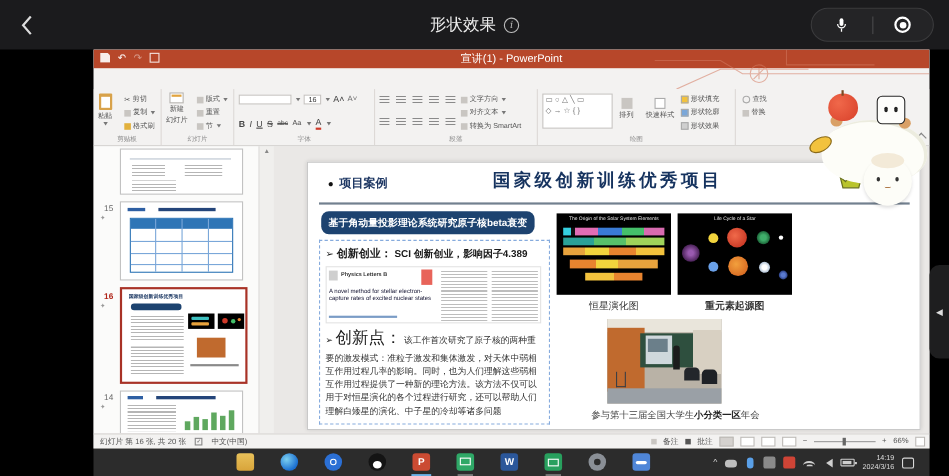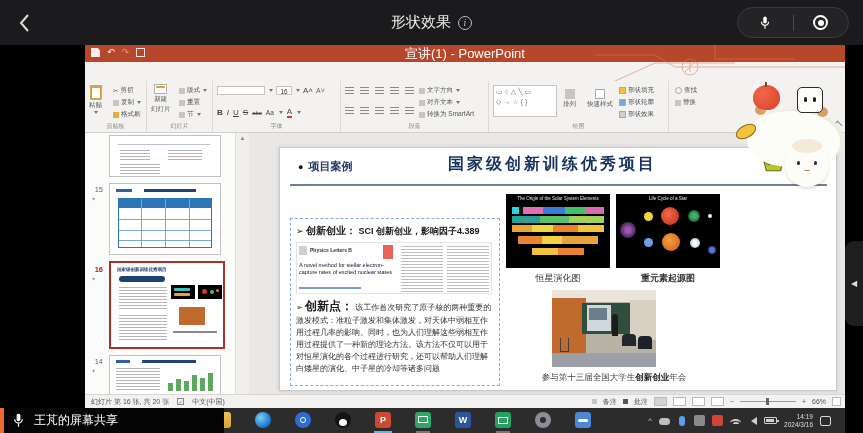--- a/index.html
+++ b/index.html
@@ -17,21 +17,21 @@
   .rec-ring{width:15px;height:15px;border:2px solid #fff;border-radius:50%;display:flex;align-items:center;justify-content:center;}
   .rec-dot{width:6px;height:6px;background:#fff;border-radius:50%;}
   
   .ppt{position:absolute;left:85px;top:45px;width:760px;height:363px;background:#f3f2f1;overflow:hidden;}
   .ppt-titlebar{position:absolute;left:0;top:0;width:100%;height:17px;background:#b7472a;color:#fff;}
   .qat{position:absolute;left:6px;top:3px;display:flex;gap:7px;align-items:center;}
   .qat .ic{width:9px;height:9px;}
   .saveic{background:#fff;clip-path:polygon(0 0,75% 0,100% 25%,100% 100%,0 100%);opacity:.9;}
   .undoic{font-size:9px;line-height:9px;color:#fff;}
   .dimm{opacity:.45;}
-  .ppt-title{position:absolute;left:0;top:0;width:100%;height:17px;text-align:center;font-size:13px;line-height:17px;}
+  .ppt-title{position:absolute;left:0;top:0;width:100%;height:17px;text-align:center;font-size:10px;line-height:17px;}
   .tb-right{position:absolute;right:2px;top:0;height:17px;display:flex;align-items:center;gap:6px;font-size:8px;}
   .avatar{width:11px;height:11px;border-radius:2px;background:#2b7cd3;position:relative;}
   .avatar .hd{position:absolute;left:3.5px;top:2px;width:4px;height:4px;border-radius:50%;background:#fff;}
   .avatar .bd{position:absolute;left:2px;top:6.5px;width:7px;height:4px;border-radius:4px 4px 0 0;background:#fff;}
   .winbtn{width:16px;text-align:center;font-size:8px;cursor:pointer;}
   .ribbonopts{width:10px;height:8px;border:1px solid #fff;opacity:.85;}
   
   .ppt-tabs{position:absolute;left:0;top:17px;width:100%;height:19px;background:#b7472a;display:flex;align-items:flex-end;color:#fff;font-size:8.5px;}
   .tab{padding:3px 7px;cursor:pointer;white-space:nowrap;}
   .tab.sel{background:#f3f2f1;color:#b7472a;font-weight:bold;}
@@ -86,21 +86,21 @@
   .resline{font-size:9px;font-weight:bold;color:#1a1a1a;margin-top:2px;}
   .paper{position:relative;width:196px;height:52px;margin:4px 0 3px 0;background:#fff;border:1px solid #e3e3e3;}
   .paper .logo{position:absolute;left:2px;top:3px;width:8px;height:9px;background:#cfcfcf;}
   .paper .jr{position:absolute;left:13px;top:4px;font-size:5px;color:#333;font-weight:bold;}
   .paper .cover{position:absolute;left:86px;top:2px;width:10px;height:14px;background:#e8645a;}
   .paper .pt{position:absolute;left:2px;top:19px;width:95px;font-size:5.5px;line-height:1.25;color:#141432;}
   .paper .au{position:absolute;left:2px;top:44px;width:62px;height:2px;background:#7a9cc6;}
   .paper .colA{position:absolute;left:104px;top:3px;width:42px;height:46px;background:repeating-linear-gradient(to bottom,#bdbdbd 0 1px,transparent 1px 3px);}
   .paper .colB{position:absolute;left:150px;top:3px;width:42px;height:46px;background:repeating-linear-gradient(to bottom,#bdbdbd 0 1px,transparent 1px 3px);}
   .innov{font-size:8px;line-height:1.5;color:#333;margin-top:3px;}
-  .innov .lb{font-size:12px;font-weight:bold;color:#1a1a1a;}
+  .innov .lb{font-size:15px;font-weight:normal;color:#1a1a1a;}
   .img1,.img2{position:absolute;top:46px;width:104px;height:74px;background:#000;}
   .img1{left:226px;} .img2{left:336px;}
   .imgtitle{position:absolute;left:0;top:2px;width:100%;text-align:center;font-size:4.5px;color:#e8e8e8;white-space:nowrap;overflow:hidden;}
   .pt-r1{position:absolute;left:6px;top:13px;width:92px;height:7px;background:linear-gradient(90deg,#35d0e0 0 8%,#111 8% 12%,#e26db5 12% 34%,#3a7bd5 34% 58%,#45c06a 58% 80%,#d86bb0 80% 100%);}
   .pt-r2{position:absolute;left:6px;top:22px;width:92px;height:7px;background:linear-gradient(90deg,#2aa198 0 30%,#58c06a 30% 62%,#9fd35a 62% 100%);}
   .pt-r3{position:absolute;left:6px;top:31px;width:92px;height:7px;background:linear-gradient(90deg,#e8a33d 0 22%,#f2d43d 22% 45%,#e8842f 45% 72%,#f2c23d 72% 100%);}
   .pt-r4{position:absolute;left:12px;top:42px;width:80px;height:8px;background:linear-gradient(90deg,#e8842f 0 30%,#f2d43d 30% 55%,#e8a33d 55% 100%);}
   .pt-r5{position:absolute;left:26px;top:54px;width:52px;height:7px;background:linear-gradient(90deg,#f2c23d 0 50%,#e8842f 50% 100%);}
   .st-c{position:absolute;border-radius:50%;}
   .cap{position:absolute;top:124px;width:104px;text-align:center;font-size:9px;color:#333;}
@@ -457,20 +457,21 @@
         <div class="slide">
           <div class="sec">
             <span class="bu">●</span>
             <span>项目案例</span>
           </div>
           <div class="stitle">国家级创新训练优秀项目</div>
           <svg class="crown" width="23" height="19" viewBox="0 0 24 19">
               <path d="M2 6 L7 10 L12 2 L17 10 L22 6 L19.5 16 L4.5 16 Z" fill="#b9c42c" stroke="#6b7220" stroke-width="1.2"></path>
             </svg>
           <div class="hrline"></div>
+          <div class="pill">基于角动量投影理论系统研究原子核beta衰变</div>
 
           <div class="dash">
             <div class="resline">
               <span class="arr">➢</span>
               <span style="font-size:10px;">创新创业：</span>
               <span>SCI 创新创业，影响因子4.389</span>
             </div>
             <div class="paper">
               <div class="logo"></div>
               <div class="jr">Physics Letters B</div>
@@ -517,21 +518,21 @@
               <div class="scr"></div>
               <div class="scr2"></div>
             <div class="rwall"></div>
               <div class="floor"></div>
               <div class="p1"></div>
               <div class="s1"></div>
               <div class="s2"></div>
               <div class="ch"></div>
           </div>
           <div class="cap3">
-            <span>参与第十三届全国大学生</span><span class="bd2">创新创业</span><span>年会</span>
+            <span>参与第十三届全国大学生</span><span class="bd2">小分类一区</span><span>年会</span>
           </div>
         </div>
       </div>
     </div>
 
     <div class="statusbar">
       <div class="lft">
         <span>幻灯片 第 16 张, 共 20 张</span>
         <span class="chk">✓</span>
         <span>中文(中国)</span>
@@ -621,23 +622,14 @@
             <span class="bf"></span>
             <span class="bn"></span>
           </span>
         <span class="ttime">
           <div>14:19</div>
           <div>2024/3/16</div>
         </span>
         <span class="notif"></span>
       </div>
     </div>
-    <div class="badge">
-      <div class="obar"></div>
-      <svg width="15" height="17" viewBox="0 0 24 26" style="margin-left:7px;">
-          <rect x="9" y="2" width="6" height="12" rx="3" fill="#fff"></rect>
-          <path d="M6 11a6 6 0 0 0 12 0" stroke="#fff" stroke-width="2" fill="none"></path>
-          <line x1="12" y1="18" x2="12" y2="23" stroke="#fff" stroke-width="2"></line>
-        </svg>
-      <span class="txt">王芃的屏幕共享</span>
-    </div>
   </div>
 </div>
 
 </body></html>

